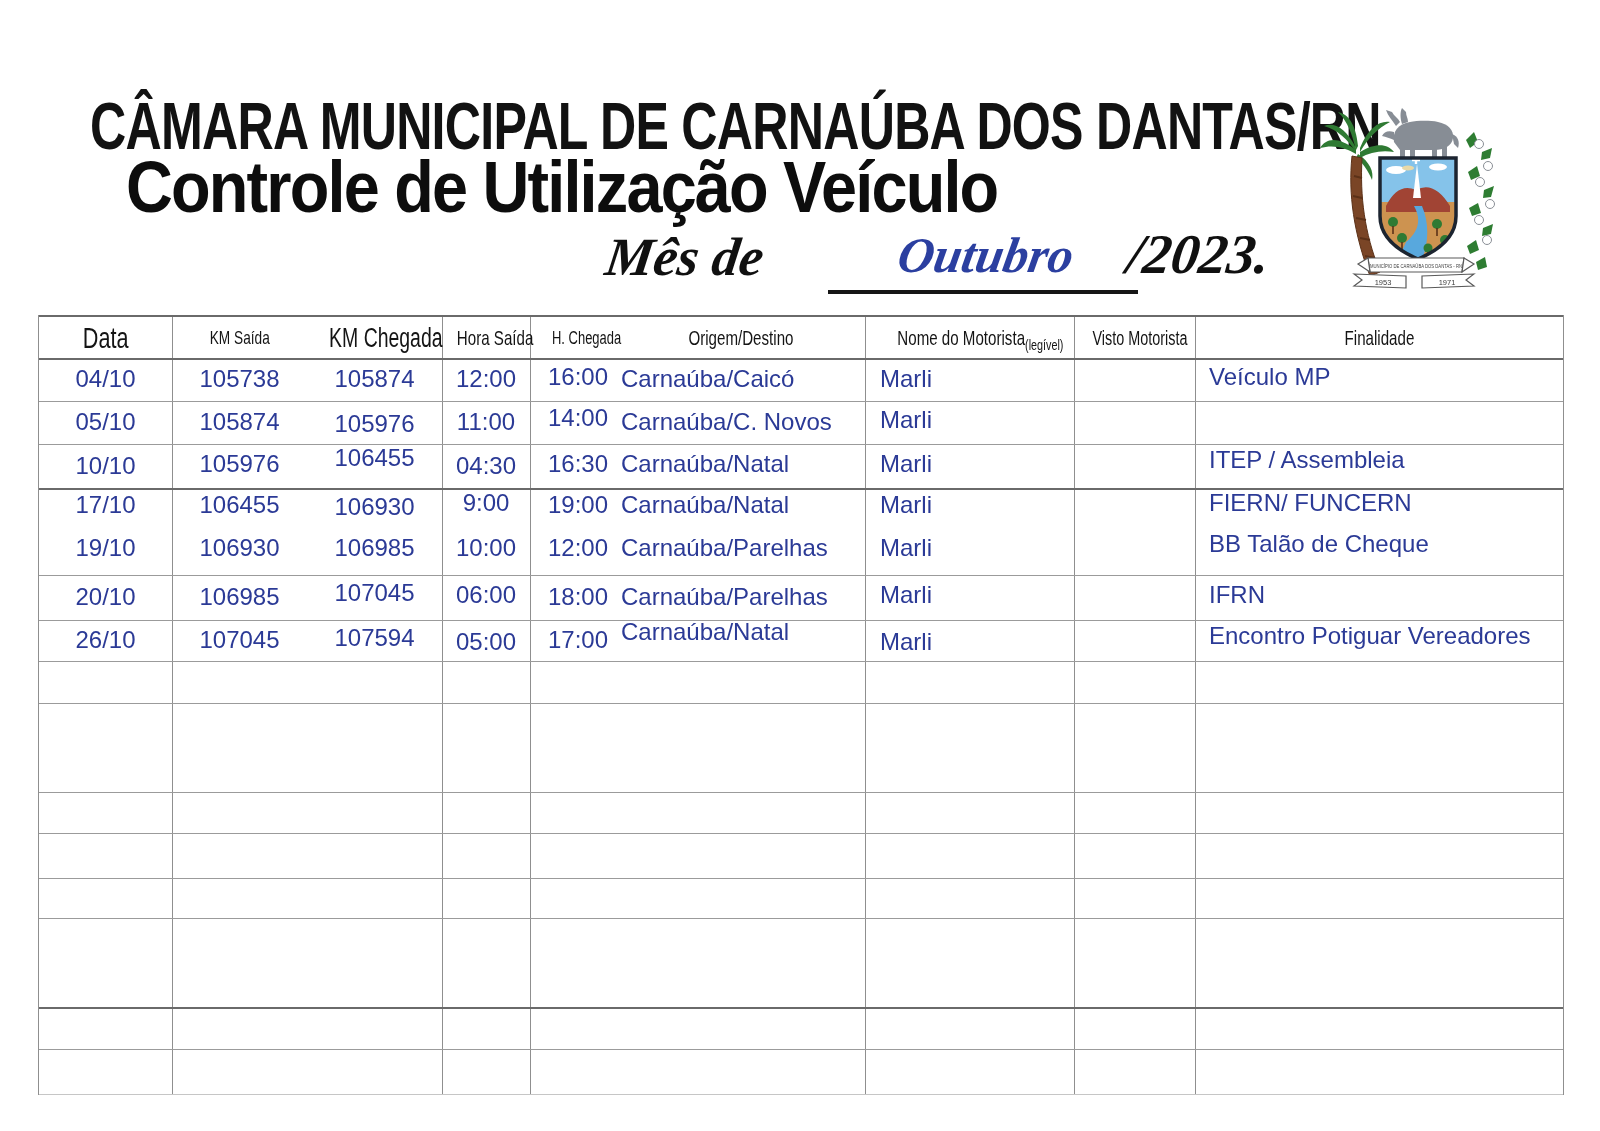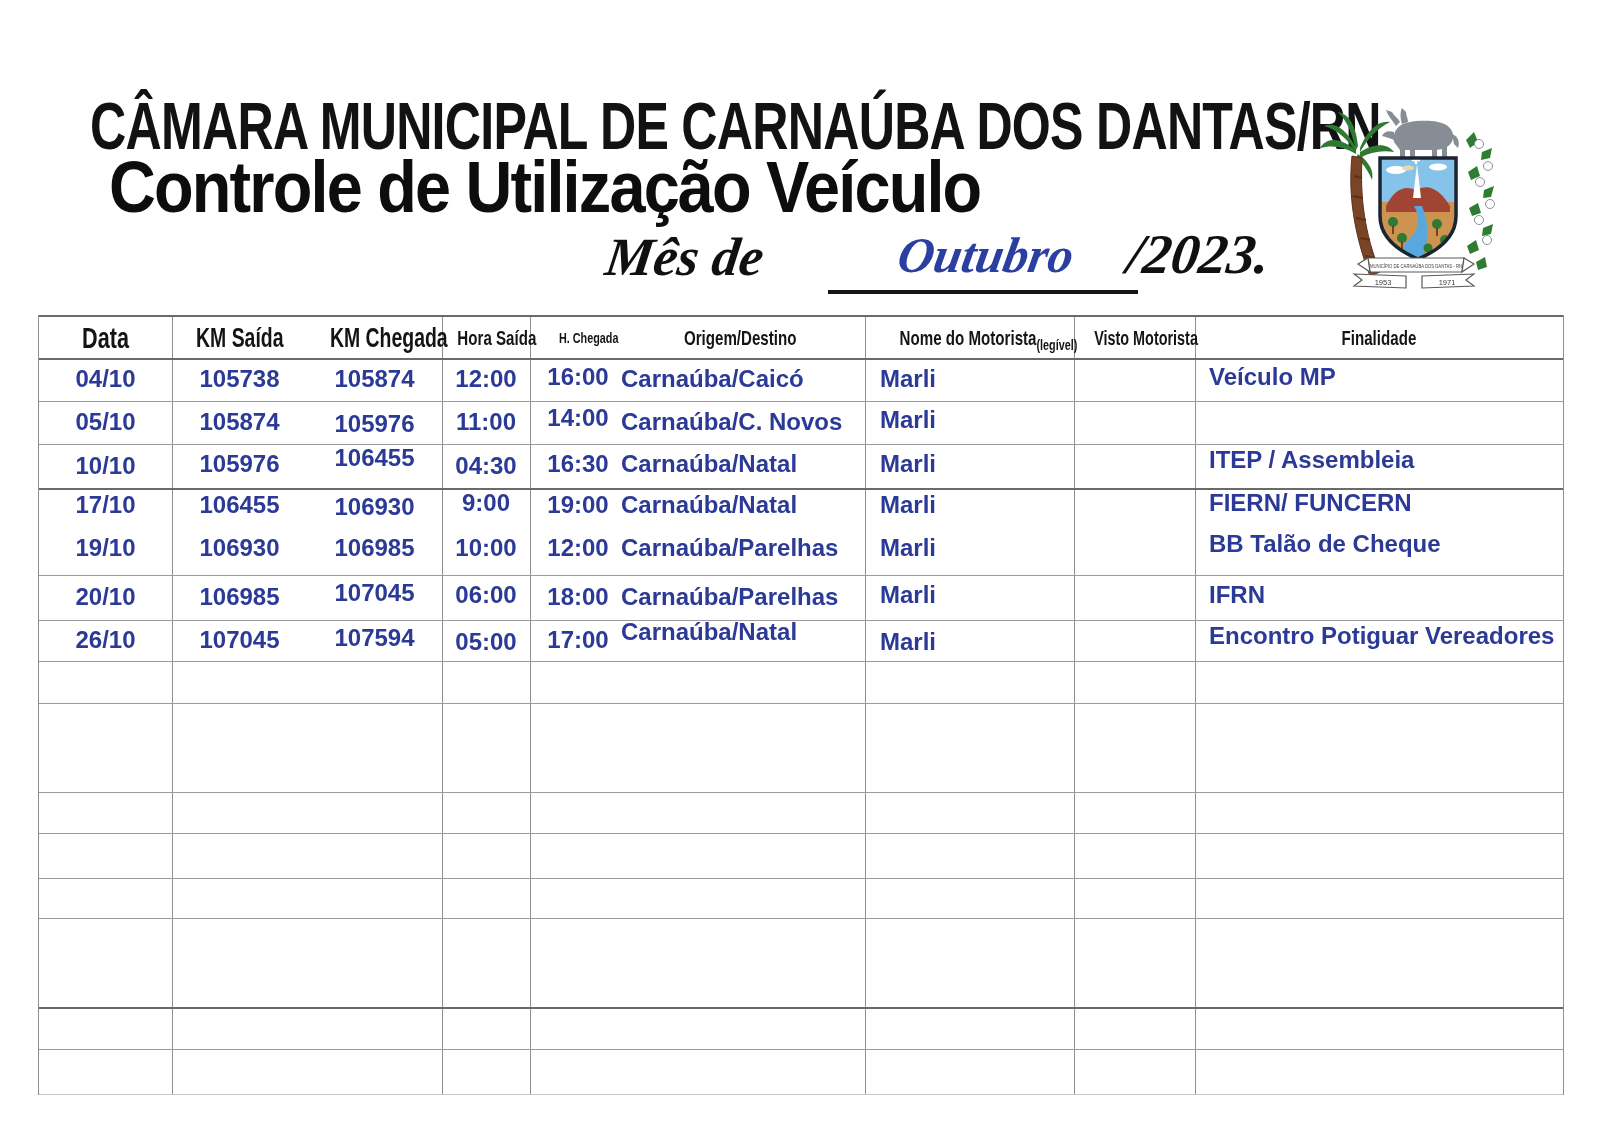--- a/index.html
+++ b/index.html
@@ -5,32 +5,32 @@
   html,body{margin:0;padding:0;background:#e8e8e8;}
   .sheet{
     position:relative;width:1600px;height:1131px;background:#ffffff;
     font-family:"Liberation Sans",sans-serif;overflow:hidden;margin:0 auto;
   }
   .abs{position:absolute;}
   
   .t1{left:90px;top:88px;width:1230px;height:58px;white-space:nowrap;}
   .t1 span{display:inline-block;transform:scaleX(0.76);transform-origin:left center;
     font-size:66px;font-weight:bold;letter-spacing:-1px;color:#121212;}
-  .t2{left:109px;top:146px;width:1100px;height:72px;white-space:nowrap;}
+  .t2{left:126px;top:146px;width:1100px;height:72px;white-space:nowrap;}
   .t2 span{display:inline-block;transform:scaleX(0.90);transform-origin:left center;
     font-size:72px;font-weight:bold;letter-spacing:-2px;color:#0d0d0d;}
   .script{font-family:"Liberation Serif",serif;font-style:italic;font-weight:bold;}
   .mes{left:606px;top:226px;font-size:54px;color:#101010;transform:skewX(-8deg);}
   .outubro{left:852px;top:226px;width:268px;text-align:center;font-size:50px;
     color:#2b3fa0;transform:skewX(-10deg);}
   .ano{left:1128px;top:222px;font-size:56px;color:#101010;transform:skewX(-8deg);}
   .underline{left:828px;top:290px;width:310px;height:4px;background:#161616;}
   
   .table{left:38px;top:315px;width:1524px;height:780px;
-    border-left:1px solid #8f8f8f;border-right:1px solid #8f8f8f;font-weight:bold;}
+    border-left:1px solid #8f8f8f;border-right:1px solid #8f8f8f;}
   .vline{position:absolute;top:0;width:1px;height:780px;background:#8f8f8f;}
   .hline{position:absolute;left:0;width:1524px;height:1px;background:#9b9b9b;}
   .hline.dark{height:2px;background:#6a6a6a;}
   .hline.faint{background:#c6c6c6;}
   .hcell{position:absolute;top:4px;height:38px;line-height:38px;color:#141414;
     text-align:center;white-space:nowrap;}
   .hcell .cond{display:inline-block;transform:scaleX(0.72);transform-origin:center;}
   .cell{position:absolute;height:32px;line-height:32px;font-size:24px;
     color:#2b3a96;white-space:nowrap;}
   .ctr{text-align:center;}
@@ -167,24 +167,24 @@
     <div class="hline" style="top:388px"></div>
     <div class="hline" style="top:477px"></div>
     <div class="hline" style="top:518px"></div>
     <div class="hline" style="top:563px"></div>
     <div class="hline" style="top:603px"></div>
     <div class="hline dark" style="top:692px"></div>
     <div class="hline" style="top:734px"></div>
     <div class="hline faint" style="top:779px"></div>
 
     <div class="hcell" style="left:0;width:133px;font-size:30px"><span class="cond">Data</span></div>
-    <div class="hcell" style="left:133px;width:135px;font-size:27px"><span class="cond">KM Saída</span></div>
+    <div class="hcell" style="left:133px;width:135px;font-size:19px"><span class="cond">KM Saída</span></div>
     <div class="hcell" style="left:268px;width:135px;font-size:27px"><span class="cond">KM Chegada</span></div>
     <div class="hcell" style="left:403px;width:88px;font-size:21px"><span class="cond">Hora Saída</span></div>
-    <div class="hcell" style="left:502px;width:118px;font-size:15px;text-align:center"><span class="cond" style="transform-origin:left center">H. Chegada</span></div>
+    <div class="hcell" style="left:513px;width:118px;font-size:18px;text-align:left"><span class="cond" style="transform-origin:left center">H. Chegada</span></div>
     <div class="hcell" style="left:826px;width:209px;font-size:21px"><span class="cond"><span>Nome do Motorista</span><sub class="leg">(legível)</sub></span></div>
     <div class="hcell" style="left:577px;width:249px;font-size:21px"><span class="cond">Origem/Destino</span></div>
     <div class="hcell" style="left:1035px;width:121px;font-size:20px"><span class="cond">Visto Motorista</span></div>
     <div class="hcell" style="left:1156px;width:368px;font-size:21px"><span class="cond">Finalidade</span></div>
 
     <div class="cell ctr c-date r0">04/10</div>
     <div class="cell ctr c-km1 r0">105738</div>
     <div class="cell ctr c-km2 r0">105874</div>
     <div class="cell ctr c-hs r0">12:00</div>
     <div class="cell ctr c-hc r0 u2">16:00</div>

